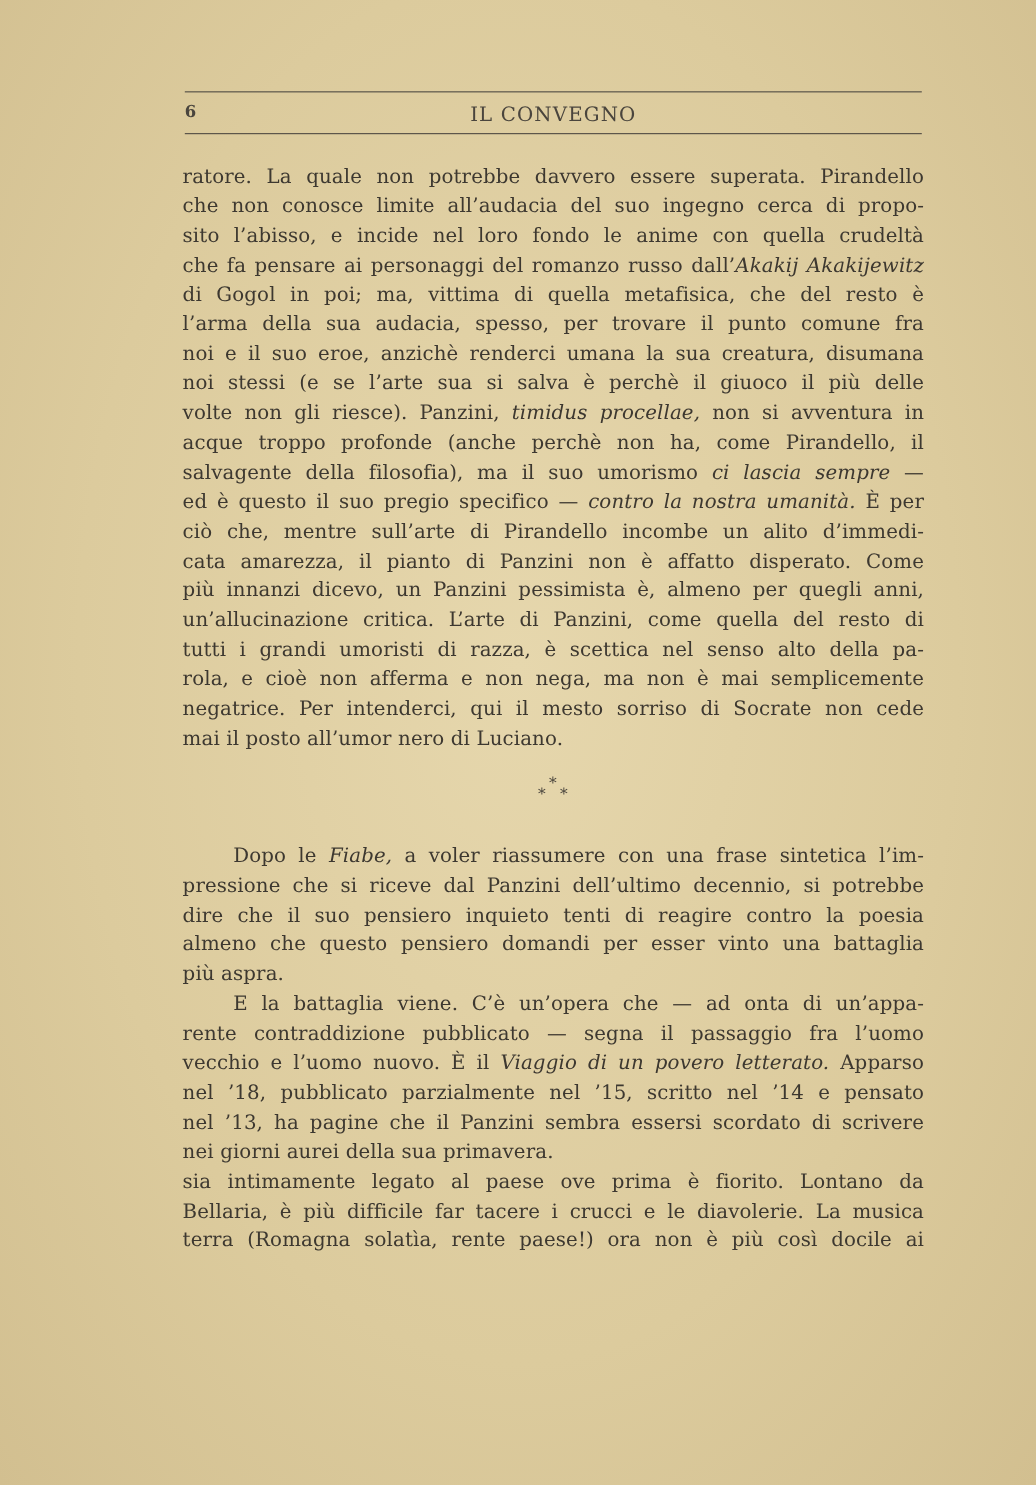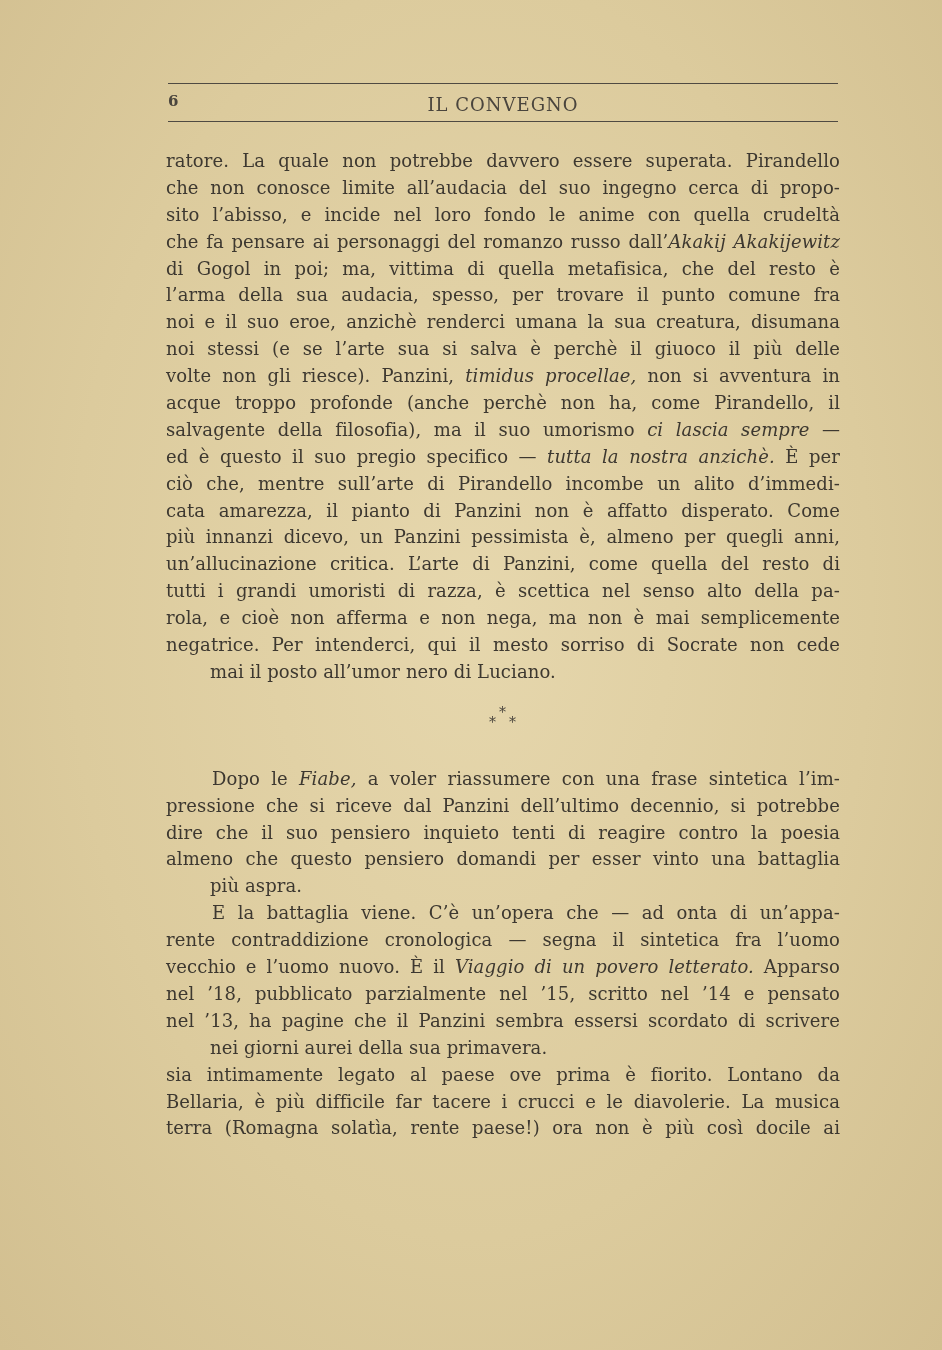--- a/index.html
+++ b/index.html
@@ -21,21 +21,21 @@
   .body-text {
     position:absolute; left:166px; top:148px; width:674px;
   }
   .line {
     height:26.9px; line-height:26.9px;
     font-size:18px;
     white-space:nowrap;
     text-align:justify; text-align-last:justify;
     letter-spacing:0.1px;
   }
-  .line.last { text-align-last:left;margin-left:44px; }
+  .line.last { text-align-last:left; }
   .line.indent { padding-left:46px; }
   i { font-style:italic; }
   .stars { height:80px; position:relative; }
   .stars span { position:absolute; font-size:14px; color:#4a453d; }
 </style>
 </head>
 <body>
 
 <div class="header">
   <span class="page-num">6</span>
@@ -48,21 +48,21 @@
       <div class="line">che non conosce limite all’audacia del suo ingegno cerca di propo-</div>
       <div class="line">sito l’abisso, e incide nel loro fondo le anime con quella crudeltà</div>
       <div class="line">che fa pensare ai personaggi del romanzo russo dall’<i>Akakij Akakijewitz</i></div>
       <div class="line">di Gogol in poi; ma, vittima di quella metafisica, che del resto è</div>
       <div class="line">l’arma della sua audacia, spesso, per trovare il punto comune fra</div>
       <div class="line">noi e il suo eroe, anzichè renderci umana la sua creatura, disumana</div>
       <div class="line">noi stessi (e se l’arte sua si salva è perchè il giuoco il più delle</div>
       <div class="line">volte non gli riesce). Panzini, <i>timidus procellae,</i> non si avventura in</div>
       <div class="line">acque troppo profonde (anche perchè non ha, come Pirandello, il</div>
       <div class="line">salvagente della filosofia), ma il suo umorismo <i>ci lascia sempre</i> —</div>
-      <div class="line">ed è questo il suo pregio specifico — <i>tutta la nostra anzichè.</i> È per</div>
+      <div class="line">ed è questo il suo pregio specifico — <i>contro la nostra umanità.</i> È per</div>
       <div class="line">ciò che, mentre sull’arte di Pirandello incombe un alito d’immedi-</div>
       <div class="line">cata amarezza, il pianto di Panzini non è affatto disperato. Come</div>
       <div class="line">più innanzi dicevo, un Panzini pessimista è, almeno per quegli anni,</div>
       <div class="line">un’allucinazione critica. L’arte di Panzini, come quella del resto di</div>
       <div class="line">tutti i grandi umoristi di razza, è scettica nel senso alto della pa-</div>
       <div class="line">rola, e cioè non afferma e non nega, ma non è mai semplicemente</div>
       <div class="line">negatrice. Per intenderci, qui il mesto sorriso di Socrate non cede</div>
       <div class="line last">mai il posto all’umor nero di Luciano.</div>
     </div>
     <div class="stars">
@@ -72,21 +72,21 @@
     </div>
     <div class="paragraph">
       <div class="line indent">Dopo le <i>Fiabe,</i> a voler riassumere con una frase sintetica l’im-</div>
       <div class="line">pressione che si riceve dal Panzini dell’ultimo decennio, si potrebbe</div>
       <div class="line">dire che il suo pensiero inquieto tenti di reagire contro la poesia</div>
       <div class="line">almeno che questo pensiero domandi per esser vinto una battaglia</div>
       <div class="line last">più aspra.</div>
     </div>
     <div class="paragraph">
       <div class="line indent">E la battaglia viene. C’è un’opera che — ad onta di un’appa-</div>
-      <div class="line">rente contraddizione cronologica — segna il sintetica fra l’uomo</div>
+      <div class="line">rente contraddizione pubblicato — segna il passaggio fra l’uomo</div>
       <div class="line">vecchio e l’uomo nuovo. È il <i>Viaggio di un povero letterato.</i> Apparso</div>
       <div class="line">nel ’18, pubblicato parzialmente nel ’15, scritto nel ’14 e pensato</div>
       <div class="line">nel ’13, ha pagine che il Panzini sembra essersi scordato di scrivere</div>
       <div class="line last">nei giorni aurei della sua primavera.</div>
     </div>
     <div class="paragraph">
       <div class="line">sia intimamente legato al paese ove prima è fiorito. Lontano da</div>
       <div class="line">Bellaria, è più difficile far tacere i crucci e le diavolerie. La musica</div>
       <div class="line">terra (Romagna solatìa, rente paese!) ora non è più così docile ai</div>
     </div>

